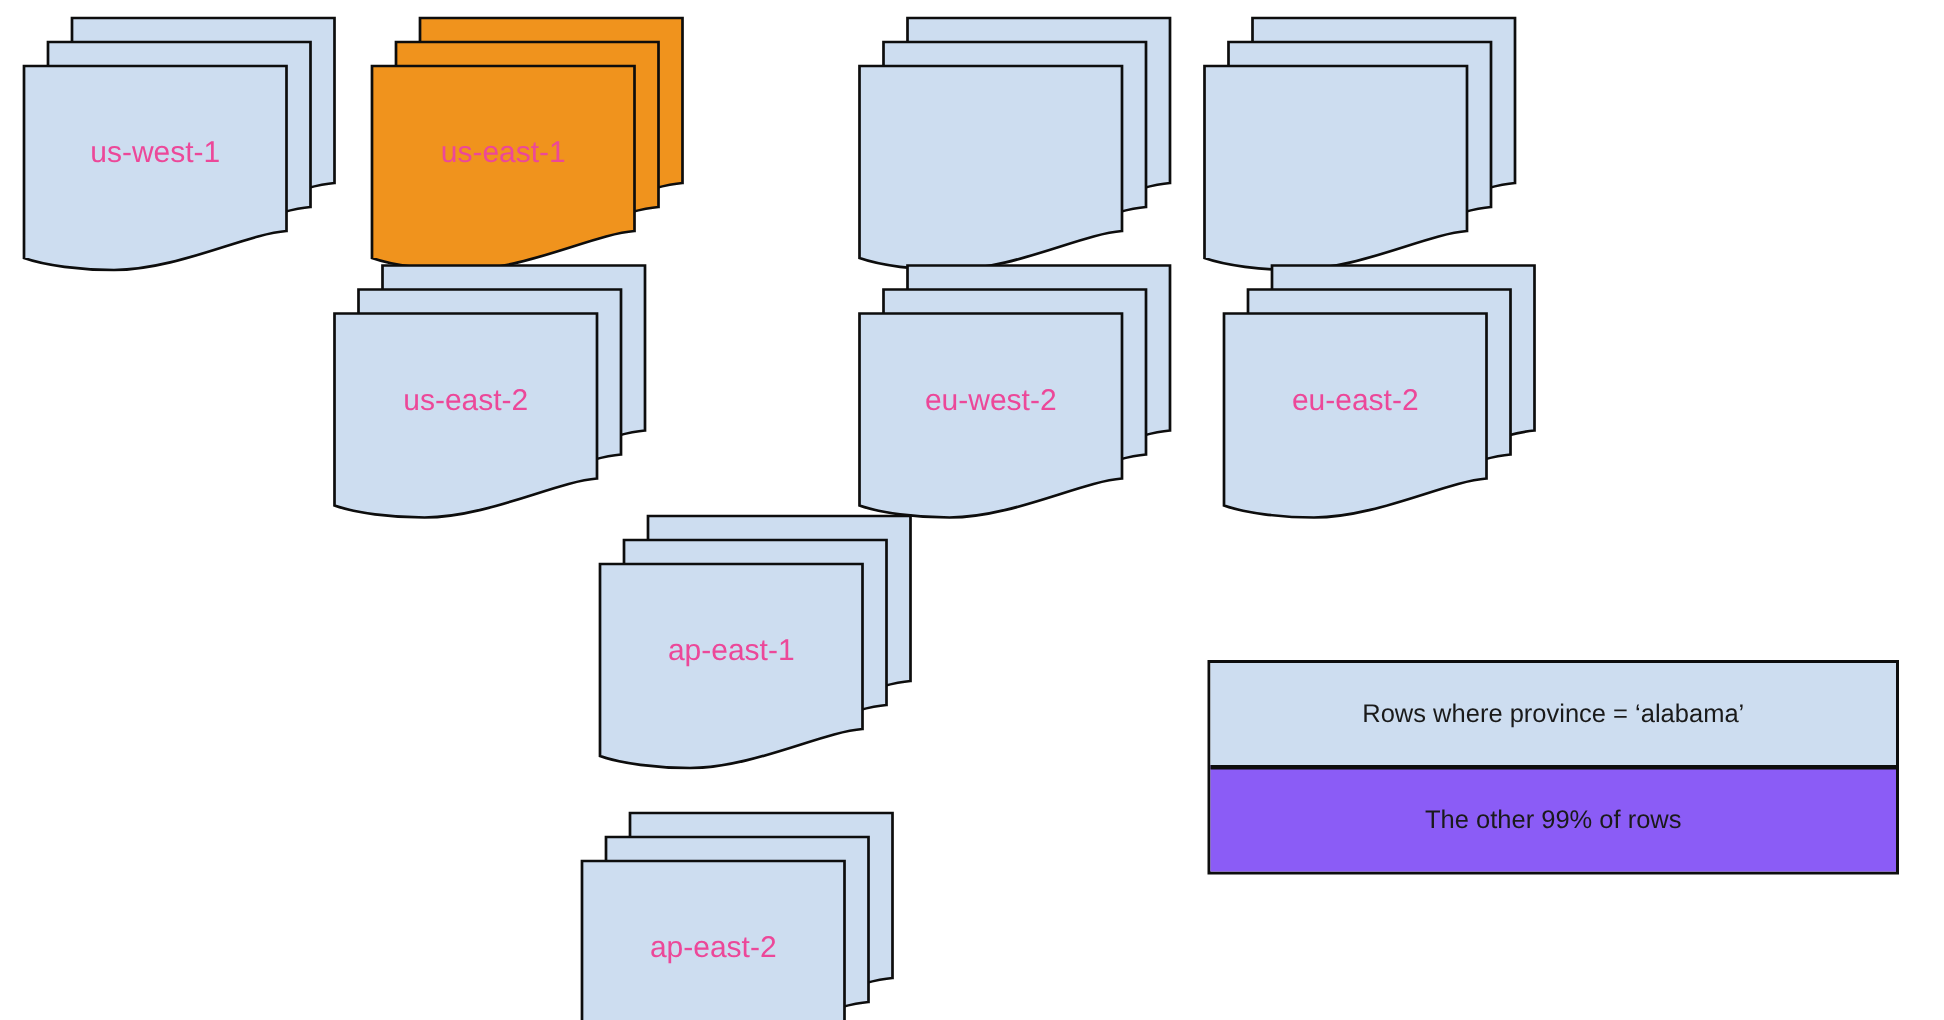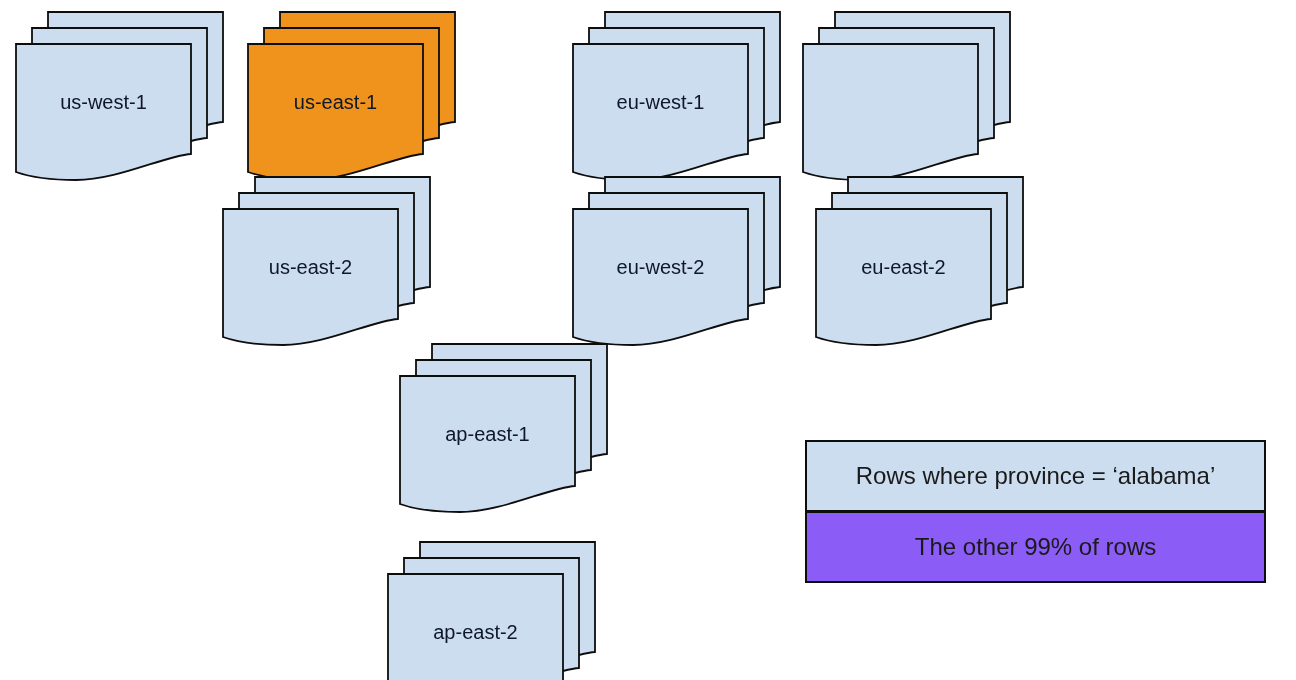--- a/index.html
+++ b/index.html
@@ -34,41 +34,41 @@
   .stack-label {
     position: absolute;
     left: 0;
     top: 32px;
     width: 175px;
     height: 116px;
     display: flex;
     align-items: center;
     justify-content: center;
     font-size: 20px;
-    color: #0f172a;
+    color: #ec4899;
     pointer-events: none;
     white-space: nowrap;
   }
   .legend {
     position: absolute;
     left: 805px;
     top: 440px;
     width: 461px;
     height: 143px;
     border: 2px solid #0d0d0d;
     box-sizing: border-box;
     display: flex;
     flex-direction: column;
   }
   .legend-row {
     flex: 1;
     display: flex;
     align-items: center;
     justify-content: center;
-    font-size: 24px;
+    font-size: 17px;
     color: #1a1a1a;
   }
   .legend-row + .legend-row {
     border-top: 3px solid #0d0d0d;
   }
   .defs-holder {
     position: absolute;
     width: 0;
     height: 0;
     overflow: hidden;
@@ -102,21 +102,20 @@
     </svg>
     <div class="stack-label">us-east-1</div>
   </div>
 
   <div class="stack" style="left:573px; top:12px;">
     <svg width="207" height="168" viewBox="0 0 207 168">
       <use href="#doc-shape" class="doc-sheet" transform="translate(32,0)" style="fill: rgb(205, 221, 240);"></use>
       <use href="#doc-shape" class="doc-sheet" transform="translate(16,16)" style="fill: rgb(205, 221, 240);"></use>
       <use href="#doc-shape" class="doc-sheet" transform="translate(0,32)" style="fill: rgb(205, 221, 240);"></use>
     </svg>
-    <div class="stack-label">eu-west-1</div>
   </div>
 
   <div class="stack" style="left:803px; top:12px;">
     <svg width="207" height="168" viewBox="0 0 207 168">
       <use href="#doc-shape" class="doc-sheet" transform="translate(32,0)" style="fill: rgb(205, 221, 240);"></use>
       <use href="#doc-shape" class="doc-sheet" transform="translate(16,16)" style="fill: rgb(205, 221, 240);"></use>
       <use href="#doc-shape" class="doc-sheet" transform="translate(0,32)" style="fill: rgb(205, 221, 240);"></use>
     </svg>
   </div>
 

